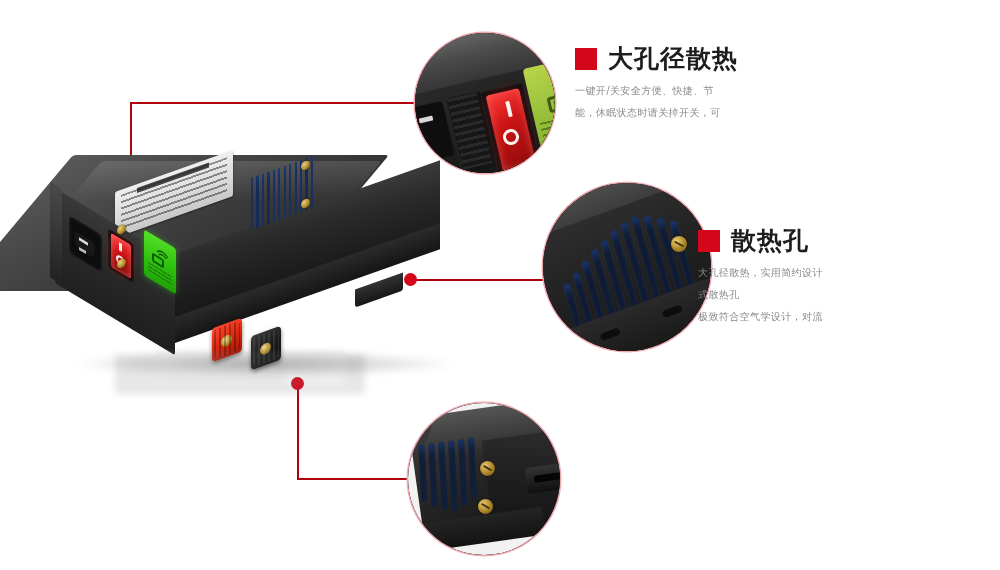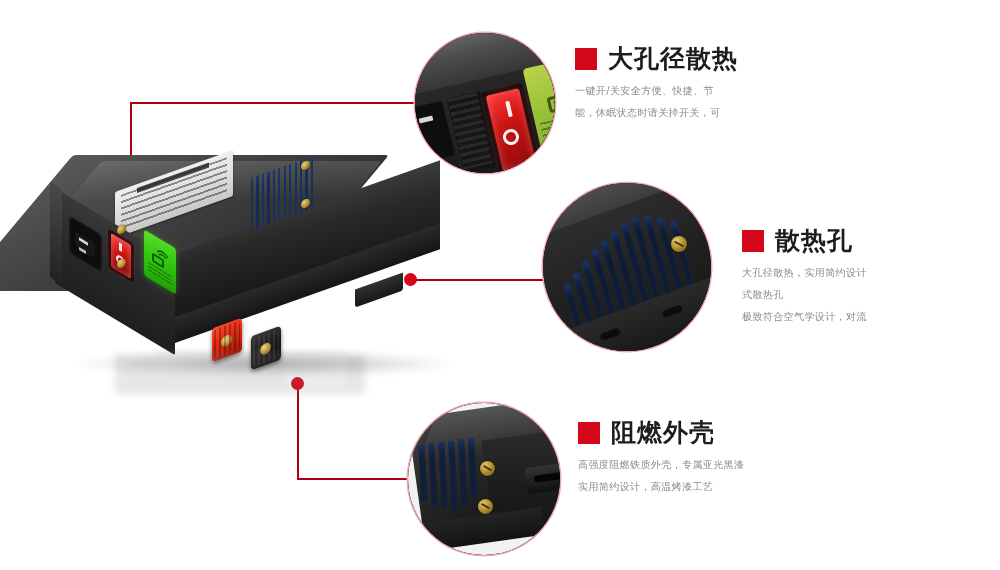--- a/index.html
+++ b/index.html
@@ -30,21 +30,21 @@
   .callout .title{
     font-size:25px;font-weight:bold;color:#1d1d1d;line-height:25px;
     letter-spacing:1px;white-space:nowrap;
   }
   .callout .body{
     font-size:10px;line-height:22px;color:#8a8a8a;letter-spacing:.4px;
   }
   .callout .body p{margin:0;}
 
   #callout-switch{left:575px;top:46px;width:215px;}
-  #callout-vent{left:742px;top:228px;width:215px;}
+  #callout-vent{left:698px;top:228px;width:215px;}
   #callout-shell{left:578px;top:420px;width:300px;}
 
   
   .leader{position:absolute;background:#b00010;}
   .leader.h{height:1.5px;}
   .leader.v{width:1.5px;}
   .dot{
     position:absolute;width:13px;height:13px;border-radius:50%;
     background:#d4071a;
   }
@@ -598,24 +598,14 @@
       <span class="redsq"></span>
       <span class="title">散热孔</span>
     </div>
     <div class="body">
       <p>大孔径散热，实用简约设计</p>
       <p>式散热孔</p>
       <p>极致符合空气学设计，对流</p>
     </div>
   </div>
 
-  <div class="callout" id="callout-shell">
-    <div class="head">
-      <span class="redsq"></span>
-      <span class="title">阻燃外壳</span>
-    </div>
-    <div class="body">
-      <p>高强度阻燃铁质外壳，专属亚光黑漆</p>
-      <p>实用简约设计，高温烤漆工艺</p>
-    </div>
-  </div>
 
 </div>
 
 </body></html>

